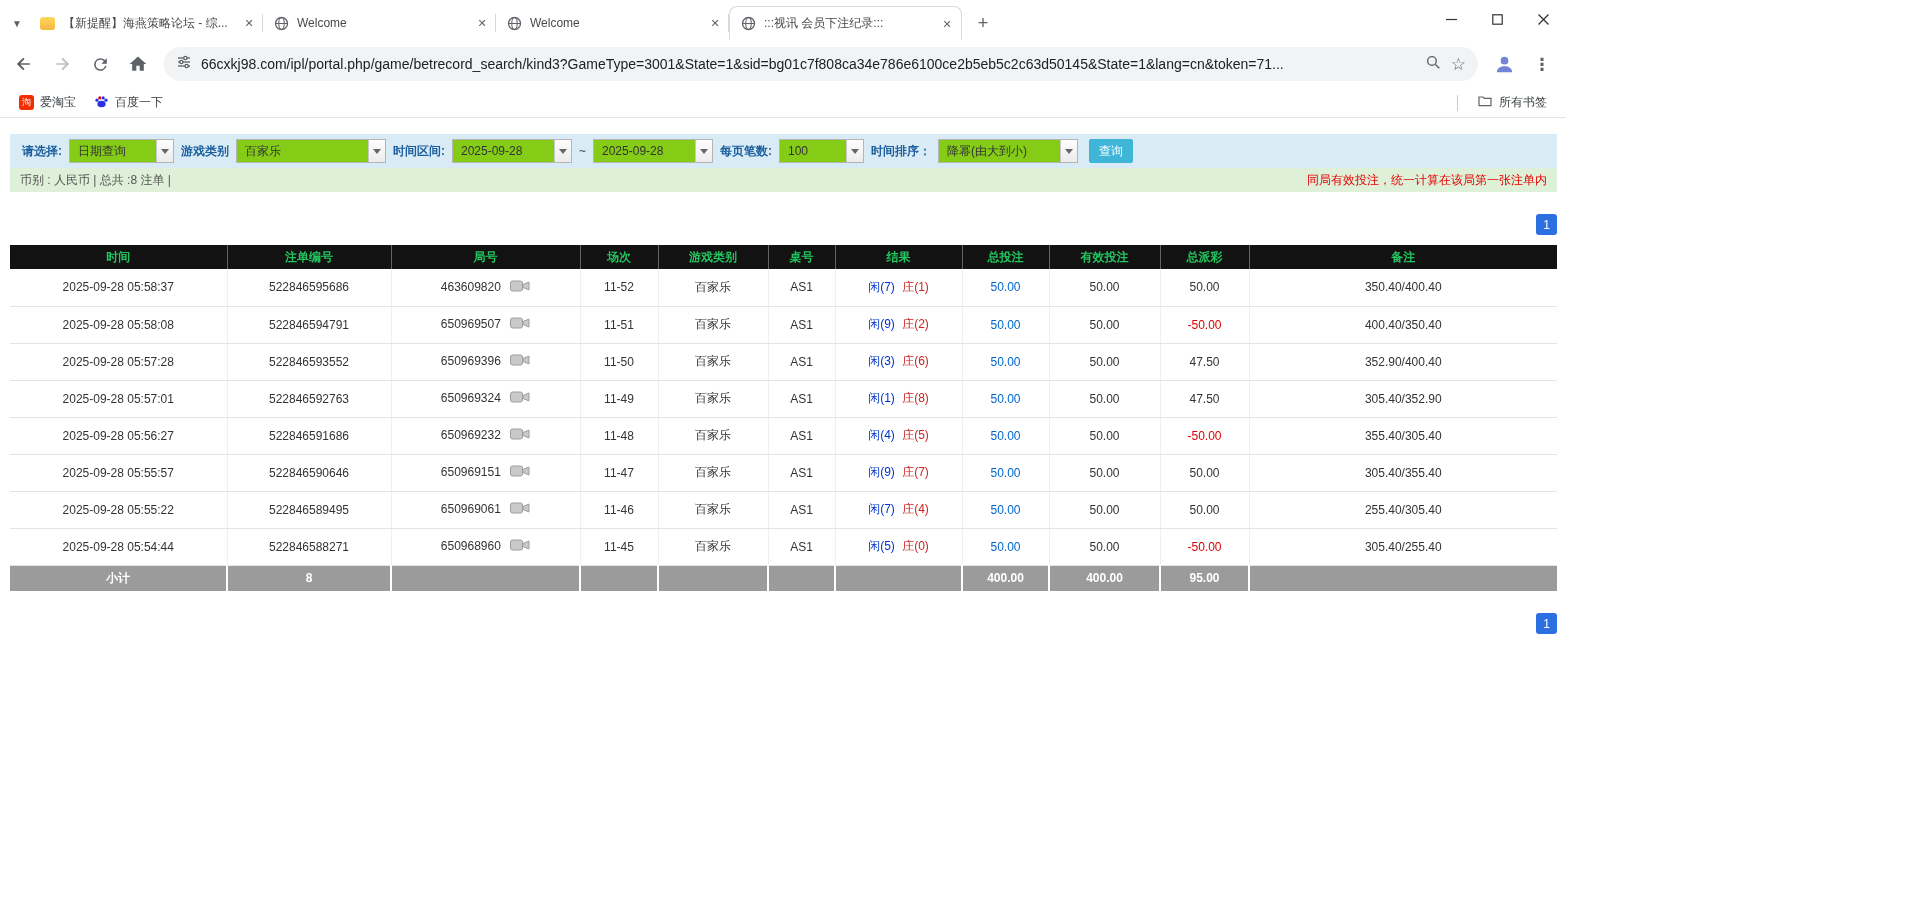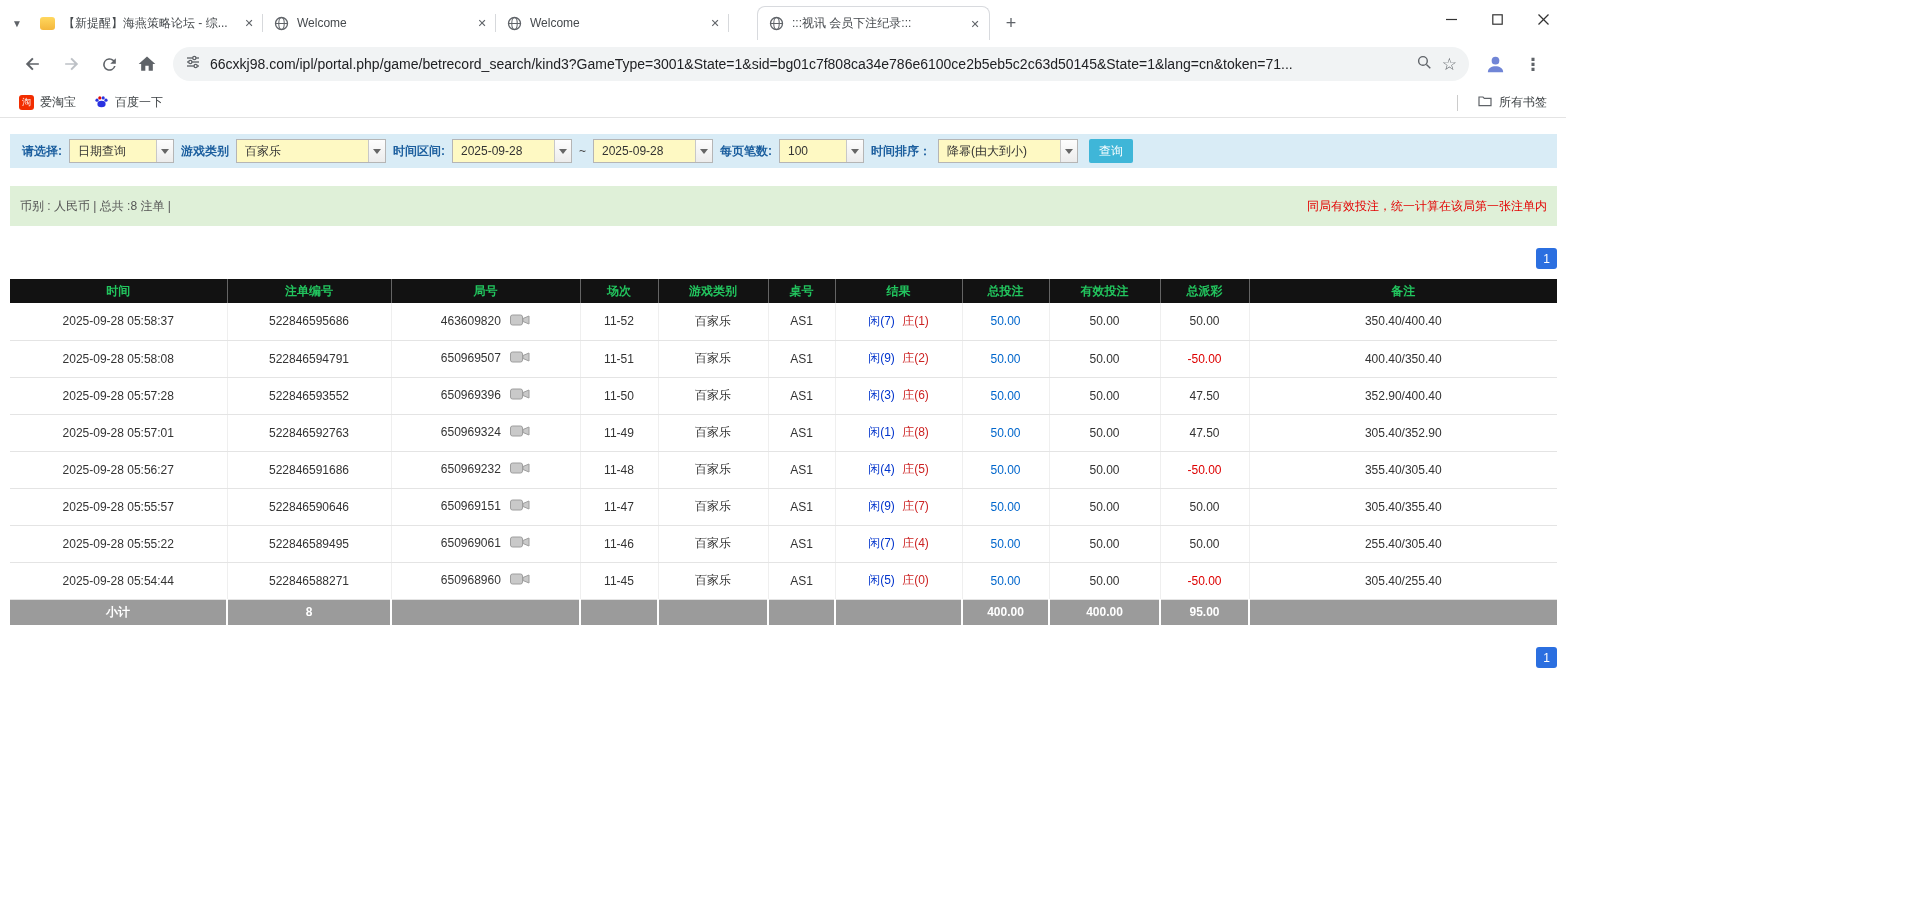--- a/index.html
+++ b/index.html
@@ -6,58 +6,58 @@
   html,body { background:#fff; }
   body { font-family:"Liberation Sans","DejaVu Sans",sans-serif; }
   .screen { width:1918px; height:914px; background:#fff; position:relative; overflow:hidden; }
   .window { width:1566px; height:914px; background:#fff; }
 
   
   .tabstrip { height:40px; display:flex; align-items:flex-end; background:#fff; padding-left:4px; }
   .tab-search { width:26px; height:34px; display:flex; align-items:center; justify-content:center; color:#5f6368; font-size:10px; }
   .tab { width:233px; height:34px; display:flex; align-items:center; gap:8px; padding:0 6px 0 10px; font-size:12px; color:#45494d; position:relative; cursor:default; }
   .tab:not(.active)::after { content:""; position:absolute; right:0; top:8px; height:18px; width:1px; background:#d7d9dc; }
-  .tab.active { border:1px solid #d8dade; border-bottom:none; border-radius:8px 8px 0 0; background:#fff;margin-left:28px; }
+  .tab.active { border:1px solid #d8dade; border-bottom:none; border-radius:8px 8px 0 0; background:#fff; }
   .tab .title { flex:1; white-space:nowrap; overflow:hidden; }
   .tab .close { color:#5f6368; font-size:11px; width:16px; height:16px; line-height:16px; text-align:center; border-radius:50%; flex:0 0 auto; }
   .favicon { width:16px; height:16px; flex:0 0 auto; display:inline-flex; align-items:center; justify-content:center; }
   .fav-yellow { background:linear-gradient(#ffd75e,#f4b73c); border-radius:3px; width:15px; height:13px; }
   .newtab { width:26px; height:26px; margin:0 0 4px 8px; display:flex; align-items:center; justify-content:center; color:#5f6368; font-size:18px; }
   .win-controls { margin-left:auto; display:flex; align-self:flex-start; }
   .win-btn { width:46px; height:38px; display:flex; align-items:center; justify-content:center; }
 
   
-  .toolbar { height:48px; display:flex; align-items:center; padding:0 15px; gap:2px; background:#fff; }
+  .toolbar { height:48px; display:flex; align-items:center; padding:0 6px; gap:2px; background:#fff; }
   .tool-btn { width:36px; height:36px; display:flex; align-items:center; justify-content:center; border-radius:50%; flex:0 0 auto; }
   .omnibox { flex:1; height:34px; margin:0 6px; background:#f1f3f4; border-radius:17px; display:flex; align-items:center; padding:0 12px; gap:9px; }
   .omnibox .url { flex:1; font-size:14px; color:#202124; white-space:nowrap; overflow:hidden; }
   .glyph-star { font-size:17px; color:#5f6368; line-height:1; }
   .glyph-dots { font-size:17px; color:#5f6368; font-weight:bold; line-height:1; }
 
   
   .bookmarks { height:30px; display:flex; align-items:center; padding:0 10px; border-bottom:1px solid #e4e4e4; background:#fff; }
   .bm { display:flex; align-items:center; gap:6px; font-size:12px; color:#3c4043; padding:3px 9px; border-radius:4px; }
   .bm-ico-red { width:15px; height:15px; background:#f22d00; border-radius:3px; color:#fff; font-size:9px; display:flex; align-items:center; justify-content:center; }
   .bm-right { margin-left:auto; display:flex; align-items:center; }
   .bm-divider { width:1px; height:16px; background:#ccc; margin-right:10px; }
 
   
   .content { padding:16px 0 0 10px; background:#fff; }
   .page-title { font-size:15px; color:#333; margin-bottom:16px; font-weight:normal; }
 
   .filter-bar { width:1547px; height:34px; background:var(--filter-bg,#d9ecf6); display:flex; align-items:center; gap:7px; padding:0 12px; font-size:12px; }
   .flabel { color:#1b5e9e; font-weight:bold; white-space:nowrap; }
-  .combo { display:flex; height:24px; background:#fef9c3; border:1px solid #b5b5b5; align-items:stretch; }
+  .combo { display:flex; height:24px; background:#84cc16; border:1px solid #b5b5b5; align-items:stretch; }
   .combo .txt { padding:0 8px; font-size:12px; color:#333; display:flex; align-items:center; flex:1; white-space:nowrap; overflow:hidden; }
   .combo .caret-btn { width:17px; border-left:1px solid #c8c8c8; background:linear-gradient(#fdfdfd,#ececec); display:flex; align-items:center; justify-content:center; flex:0 0 auto; }
   .caret { width:0; height:0; border-left:4px solid transparent; border-right:4px solid transparent; border-top:5px solid #666; }
   .w105{width:105px}.w150{width:150px}.w120{width:120px}.w85{width:85px}.w140{width:140px}
   .search-btn { height:24px; padding:0 10px; background:var(--button-teal,#3fb6d8); color:#fff; border:none; font-size:12px; border-radius:2px; cursor:pointer; margin-left:4px; }
 
-  .info-bar { width:1547px; height:40px; margin-top:18px; background:var(--info-bg,#dff0d8); display:flex; align-items:center; justify-content:space-between; padding:0 10px; font-size:12px; color:#555; }
+  .info-bar { width:1547px; height:24px; background:var(--info-bg,#dff0d8); display:flex; align-items:center; justify-content:space-between; padding:0 10px; font-size:12px; color:#555; }
   .info-right { color:var(--info-red,#e30000); }
 
   .pager { width:1547px; display:flex; justify-content:flex-end; margin-top:22px; }
   .pager.bottom { margin-top:20px; }
   .page-btn { min-width:21px; height:21px; padding:0 4px; background:var(--accent-blue,#2b6fe0); color:#fff; font-size:12px; display:flex; align-items:center; justify-content:center; border-radius:3px; cursor:pointer; }
 
   table.bets { width:1547px; border-collapse:collapse; table-layout:fixed; margin-top:10px; }
   .bets th { background:var(--header-bg,#121212); color:#22c55e; font-size:12px; font-weight:bold; height:24px; border-right:1px solid rgba(255,255,255,.35); }
   .bets th:last-child { border-right:none; }
   .bets td { height:37px; text-align:center; font-size:12px; color:#333; border-bottom:1px solid #e4e4e4; border-right:1px solid #efefef; background:#fff; vertical-align:middle; }

